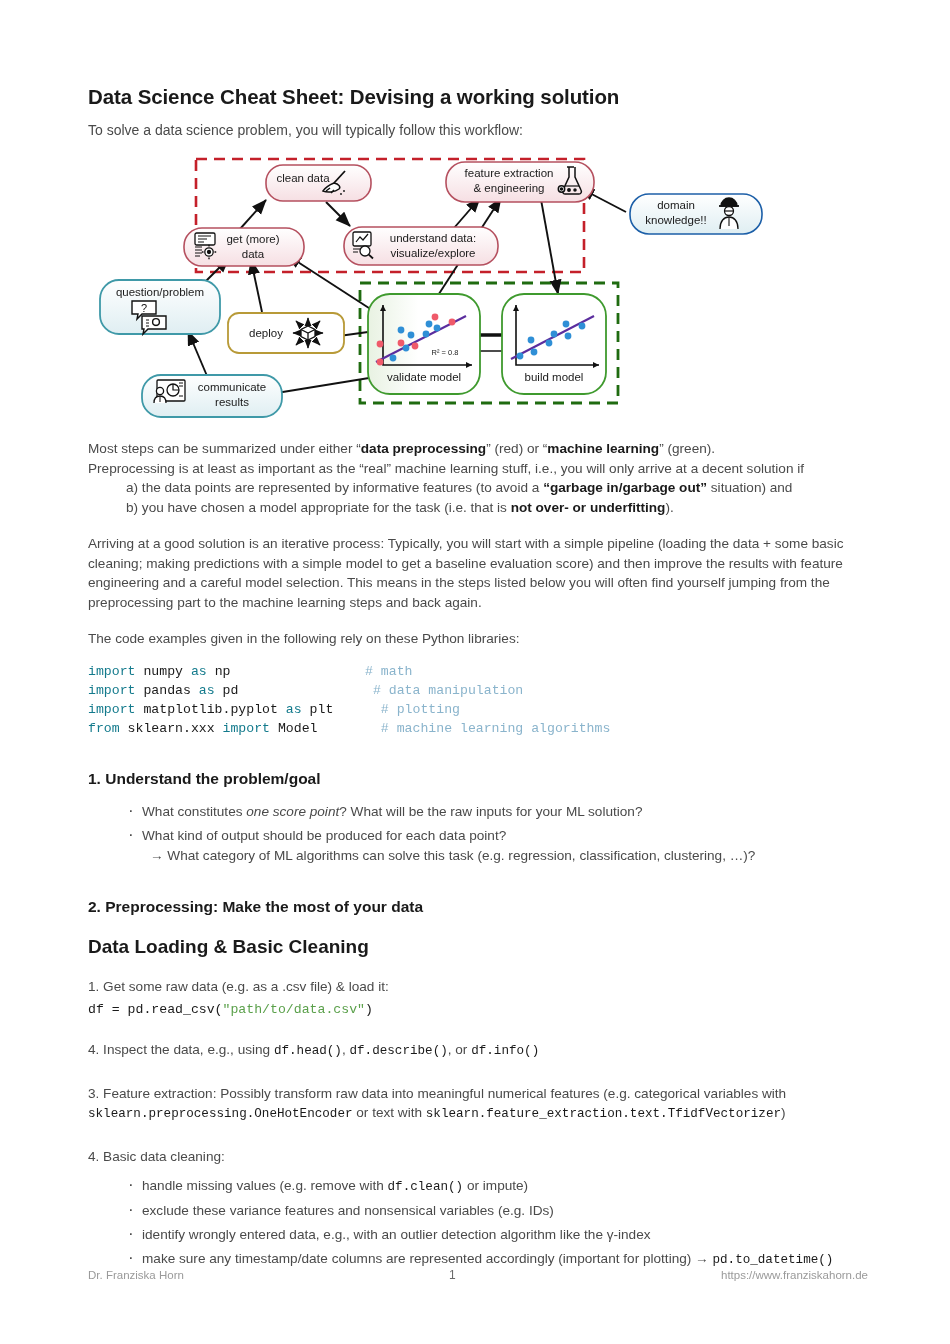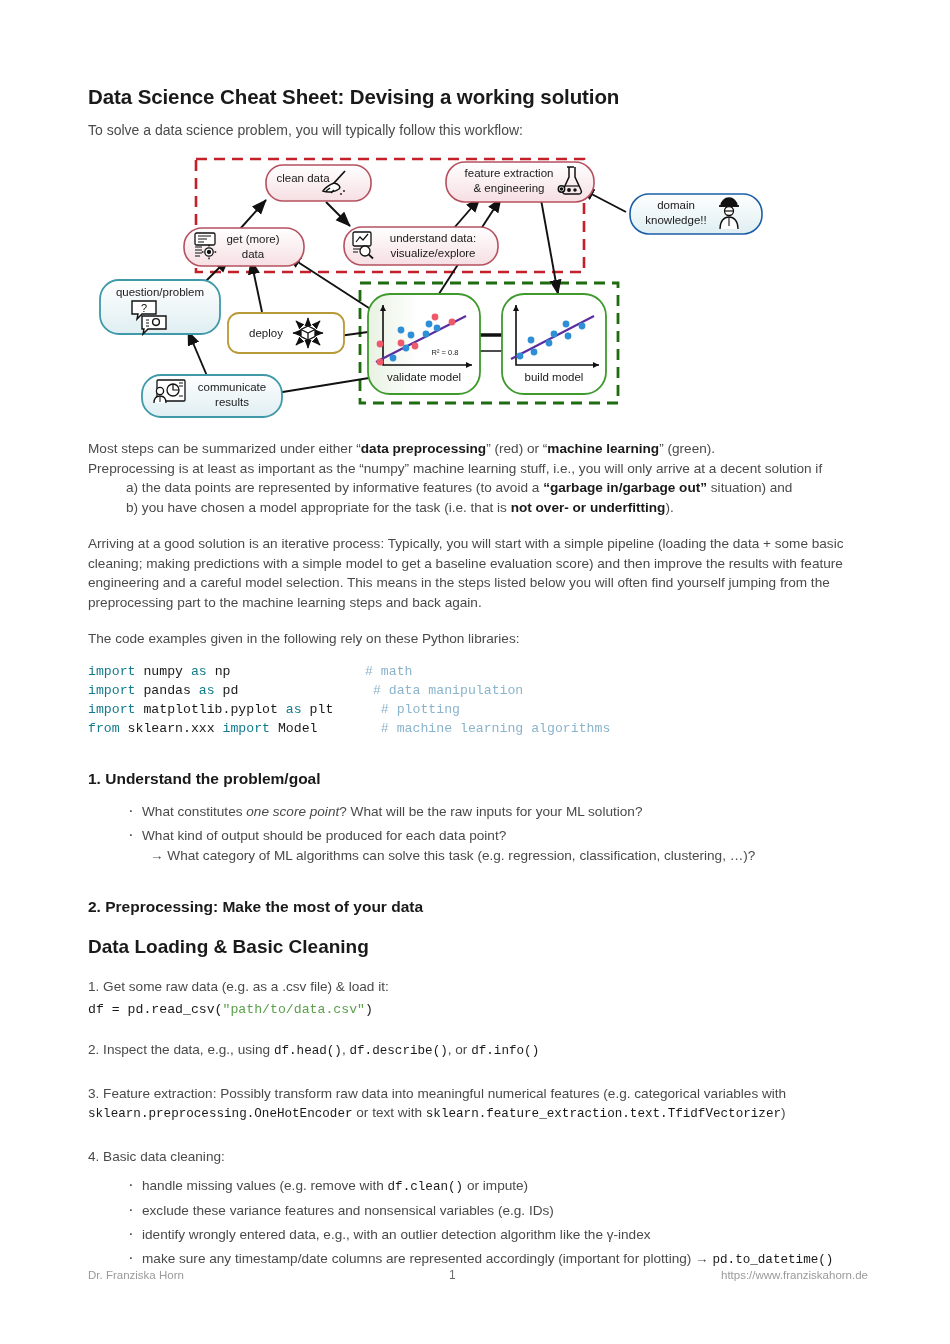--- a/index.html
+++ b/index.html
@@ -278,21 +278,21 @@
             <circle cx="478" cy="174" r="3.4"></circle>
             <circle cx="494" cy="176" r="3.4"></circle>
           </g>
         </g>
       </g>
     </svg>
   </div>
 
   <div class="block" style="margin-top:14px;">
     <p class="para"><span>Most steps can be summarized under either “</span><b>data preprocessing</b><span>” (red) or “</span><b>machine learning</b><span>” (green).</span></p>
-    <p class="para">Preprocessing is at least as important as the “numpy” machine learning stuff, i.e., you will only arrive at a decent solution if</p>
+    <p class="para">Preprocessing is at least as important as the “real” machine learning stuff, i.e., you will only arrive at a decent solution if</p>
     <p class="para indent"><span>a) the data points are represented by informative features (to avoid a </span><b>“garbage in/garbage out”</b><span> situation) and</span></p>
     <p class="para indent"><span>b) you have chosen a model appropriate for the task (i.e. that is </span><b>not over- or underfitting</b><span>).</span></p>
   </div>
 
   <p class="para block" style="margin-top:17px;">Arriving at a good solution is an iterative process: Typically, you will start with a simple pipeline (loading the data + some basic cleaning; making predictions with a simple model to get a baseline evaluation score) and then improve the results with feature engineering and a careful model selection.  This means in the steps listed below you will often find yourself jumping from the preprocessing part to the machine learning steps and back again.</p>
 
   <p class="para block" style="margin-top:17px;">The code examples given in the following rely on these Python libraries:</p>
 
   <div style="margin-top:13px;">
     <pre class="code"><span class="kw">import</span><span class="pln"> numpy </span><span class="kw">as</span><span class="pln"> np</span><span class="pln">                 </span><span class="cmt"># math</span></pre>
@@ -307,21 +307,21 @@
     <li><span>What kind of output should be produced for each data point?</span></li>
     <li class="nobul">→ What category of ML algorithms can solve this task (e.g. regression, classification, clustering, …)?</li>
   </ul>
 
   <h2 class="sec" style="margin-top:32px;">2. Preprocessing: Make the most of your data</h2>
   <h3 class="sub" style="margin-top:20px;">Data Loading &amp; Basic Cleaning</h3>
 
   <p class="para" style="margin-top:19px;">1. Get some raw data (e.g. as a .csv file) &amp; load it:</p>
   <pre class="code" style="margin-top:4px;"><span class="pln">df = pd.read_csv(</span><span class="str">"path/to/data.csv"</span><span class="pln">)</span></pre>
 
-  <p class="para" style="margin-top:21px;"><span>2. Inspect the data, e.g., using </span><code>df.head()</code><span>, </span><code>df.describe()</code><span>, or </span><code>df.info()</code></p>
+  <p class="para" style="margin-top:21px;"><span>4. Inspect the data, e.g., using </span><code>df.head()</code><span>, </span><code>df.describe()</code><span>, or </span><code>df.info()</code></p>
 
   <p class="para" style="margin-top:22px;"><span>3. Feature extraction: Possibly transform raw data into meaningful numerical features (e.g. categorical variables with</span><br><code>sklearn.preprocessing.OneHotEncoder</code><span> or text with </span><code>sklearn.feature_extraction.text.TfidfVectorizer</code><span>)</span></p>
 
   <p class="para" style="margin-top:22px;">4. Basic data cleaning:</p>
 
   <ul class="bul" style="margin-top:10px;margin-left:38px;">
     <li><span>handle missing values (e.g. remove with </span><code>df.clean()</code><span> or impute)</span></li>
     <li><span>exclude these variance features and nonsensical variables (e.g. IDs)</span></li>
     <li><span>identify wrongly entered data, e.g., with an outlier detection algorithm like the γ-index</span></li>
     <li><span>make sure any timestamp/date columns are represented accordingly (important for plotting) → </span><code>pd.to_datetime()</code></li>

